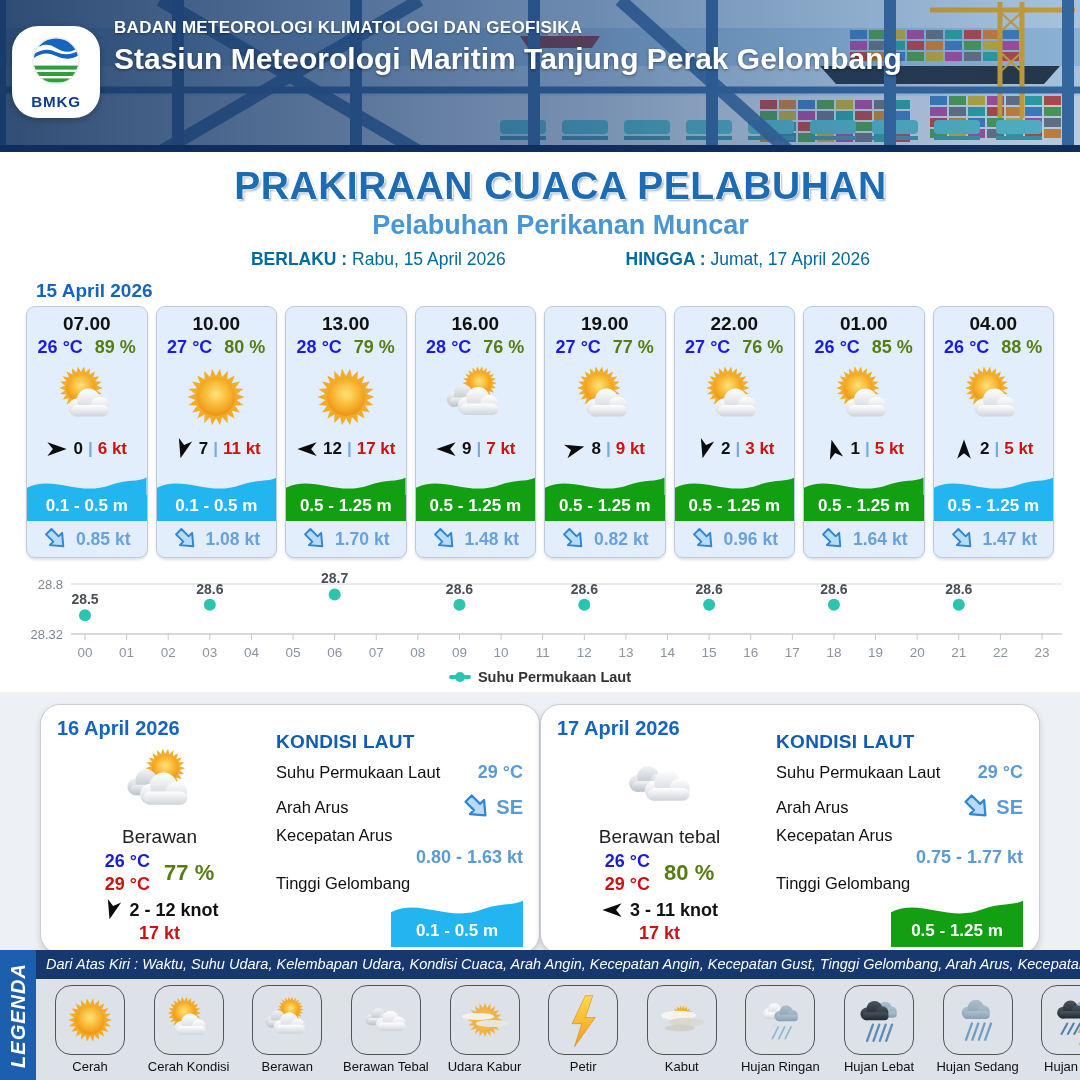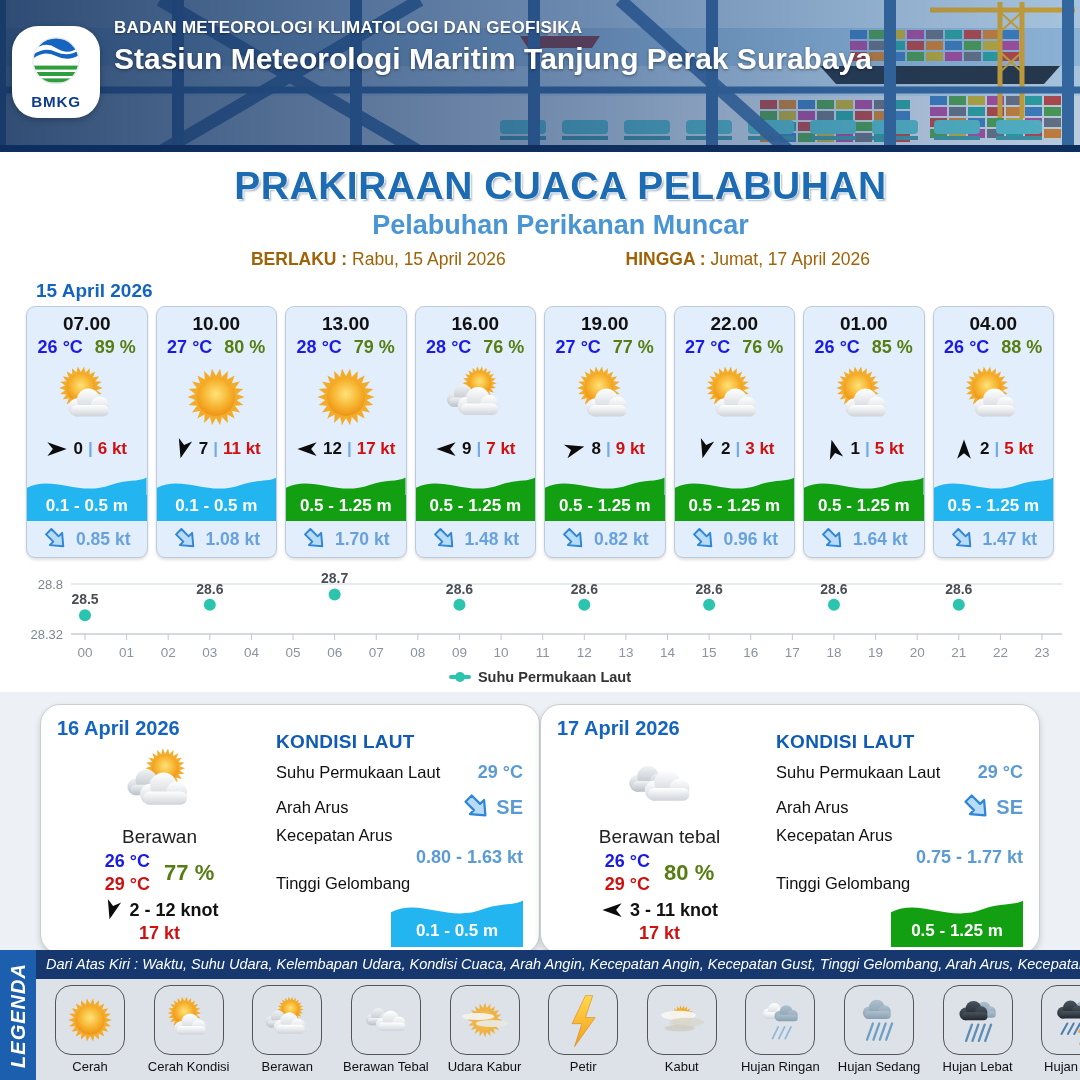--- a/index.html
+++ b/index.html
@@ -14,21 +14,21 @@
   .org{font-size:17px;font-weight:bold;letter-spacing:.3px;text-shadow:0 1px 2px rgba(0,0,0,.4);}
   .station{font-size:30px;font-weight:bold;margin-top:4px;text-shadow:0 1px 3px rgba(0,0,0,.45);}
   .address{font-size:16.5px;margin-top:7px;text-shadow:0 1px 2px rgba(0,0,0,.4);}
   .header-bottom{position:absolute;left:0;right:0;bottom:0;height:7px;background:#0e2f5e;}
 
   
   .title-block{text-align:center;padding-top:12px;padding-left:41px;}
   .main-title{margin:0;font-size:39px;font-weight:800;color:#1d6cb3;letter-spacing:.5px;
     text-shadow:-1px -1px 0 #fff,1px -1px 0 #fff,-1px 1px 0 #fff,2px 2px 2px rgba(21,60,110,.35);}
   .sub-title{margin:2px 0 0;font-size:27px;font-weight:bold;color:#4a96d5;}
-  .validity{margin-top:8px;font-size:17.5px;color:#a16207;}
+  .validity{margin-top:8px;font-size:17.5px;color:#0369a1;}
   .validity .vlabel{font-weight:bold;}
   .validity .vgap{display:inline-block;width:110px;}
 
   .forecast-date{margin:10px 0 4px 36px;font-size:19px;font-weight:bold;color:#1565c0;}
 
   
   #cards-row{display:flex;gap:8px;margin:0 26px;height:252px;}
   .fcard{flex:1;background:#e2eefb;border:1px solid #bccbdb;border-radius:9px;overflow:hidden;display:flex;flex-direction:column;box-shadow:0 2px 3px rgba(0,0,0,.12);}
   .ftime{text-align:center;font-size:19px;font-weight:bold;color:#111;padding-top:6px;}
   .ftemps{display:flex;justify-content:center;gap:12px;font-size:18px;font-weight:bold;margin-top:2px;}
@@ -283,21 +283,21 @@
           <path d="M20,36 Q36,24 50,32 Q66,40 80,30 L80,24 Q66,34 50,27 Q36,20 20,31 Z" fill="#1565c0"></path>
           <rect x="22" y="44" width="56" height="5" fill="#2e9e3f"></rect>
           <rect x="26" y="52" width="48" height="5" fill="#2e9e3f"></rect>
           <rect x="32" y="60" width="36" height="5" fill="#2e9e3f"></rect>
         </g>
         <text x="50" y="96" text-anchor="middle" font-size="19" font-weight="bold" fill="#0d3c8c" font-family="Liberation Sans, sans-serif" letter-spacing="1">BMKG</text>
       </svg>
     </div>
     <div class="header-text">
       <div class="org">BADAN METEOROLOGI KLIMATOLOGI DAN GEOFISIKA</div>
-      <div class="station">Stasiun Meteorologi Maritim Tanjung Perak Surabaya</div>
+      <div class="station">Stasiun Meteorologi Maritim Tanjung Perak Gelombang</div>
     </div>
     <div class="header-bottom"></div>
   </header>
 
   <section class="title-block">
     <h1 class="main-title">PRAKIRAAN CUACA PELABUHAN</h1>
     <h2 class="sub-title">Pelabuhan Perikanan Muncar</h2>
     <div class="validity">
       <span class="vlabel">BERLAKU :</span>
       <span>Rabu, 15 April 2026</span>
@@ -993,60 +993,60 @@
                 <line x1="58" y1="62" x2="48" y2="82" stroke="#8fb8d8" stroke-width="3" stroke-linecap="round"></line>
                 <line x1="69" y1="62" x2="59" y2="82" stroke="#8fb8d8" stroke-width="3" stroke-linecap="round"></line>
               </svg>
             </div>
       <div class="llabel">Hujan Ringan</div>
           </div>
           <div class="litem">
             <div class="lbox">
               <svg width="58" height="58" viewBox="0 0 100 100">
                 <g>
+                  <circle cx="49.4" cy="37.2" r="9" fill="url(#cloudB)"></circle>
+                  <circle cx="60.5" cy="30" r="11.4" fill="url(#cloudB)"></circle>
+                  <circle cx="71.6" cy="35.4" r="9" fill="url(#cloudB)"></circle>
+                  <rect x="43.4" y="34.8" width="37.2" height="11.4" rx="5.7" fill="url(#cloudB)"></rect>
+                </g>
+                <g>
+                  <circle cx="28.880000000000003" cy="39.44" r="10.799999999999999" fill="url(#cloudD)"></circle>
+                  <circle cx="42.2" cy="30.8" r="13.68" fill="url(#cloudD)"></circle>
+                  <circle cx="55.519999999999996" cy="37.28" r="10.799999999999999" fill="url(#cloudD)"></circle>
+                  <rect x="21.68" y="36.56" width="44.64" height="13.68" rx="6.84" fill="url(#cloudD)"></rect>
+                </g>
+                <line x1="39.5" y1="58" x2="29.5" y2="86" stroke="#5d8db4" stroke-width="4" stroke-linecap="round"></line>
+                <line x1="50.5" y1="58" x2="40.5" y2="86" stroke="#5d8db4" stroke-width="4" stroke-linecap="round"></line>
+                <line x1="61.5" y1="58" x2="51.5" y2="86" stroke="#5d8db4" stroke-width="4" stroke-linecap="round"></line>
+                <line x1="72.5" y1="58" x2="62.5" y2="86" stroke="#5d8db4" stroke-width="4" stroke-linecap="round"></line>
+              </svg>
+            </div>
+      <div class="llabel">Hujan Lebat</div>
+          </div>
+          <div class="litem">
+            <div class="lbox">
+              <svg width="58" height="58" viewBox="0 0 100 100">
+                <g>
                   <circle cx="32.88" cy="37.44" r="10.799999999999999" fill="url(#cloudB)"></circle>
                   <circle cx="46.2" cy="28.8" r="13.68" fill="url(#cloudB)"></circle>
                   <circle cx="59.519999999999996" cy="35.28" r="10.799999999999999" fill="url(#cloudB)"></circle>
                   <rect x="25.68" y="34.56" width="44.64" height="13.68" rx="6.84" fill="url(#cloudB)"></rect>
                 </g>
                 <line x1="39.5" y1="56" x2="29.5" y2="84" stroke="#6f9fc4" stroke-width="4" stroke-linecap="round"></line>
                 <line x1="50.5" y1="56" x2="40.5" y2="84" stroke="#6f9fc4" stroke-width="4" stroke-linecap="round"></line>
                 <line x1="61.5" y1="56" x2="51.5" y2="84" stroke="#6f9fc4" stroke-width="4" stroke-linecap="round"></line>
                 <line x1="72.5" y1="56" x2="62.5" y2="84" stroke="#6f9fc4" stroke-width="4" stroke-linecap="round"></line>
               </svg>
             </div>
       <div class="llabel">Hujan Sedang</div>
           </div>
           <div class="litem">
             <div class="lbox">
               <svg width="58" height="58" viewBox="0 0 100 100">
                 <g>
-                  <circle cx="49.4" cy="37.2" r="9" fill="url(#cloudB)"></circle>
-                  <circle cx="60.5" cy="30" r="11.4" fill="url(#cloudB)"></circle>
-                  <circle cx="71.6" cy="35.4" r="9" fill="url(#cloudB)"></circle>
-                  <rect x="43.4" y="34.8" width="37.2" height="11.4" rx="5.7" fill="url(#cloudB)"></rect>
-                </g>
-                <g>
-                  <circle cx="28.880000000000003" cy="39.44" r="10.799999999999999" fill="url(#cloudD)"></circle>
-                  <circle cx="42.2" cy="30.8" r="13.68" fill="url(#cloudD)"></circle>
-                  <circle cx="55.519999999999996" cy="37.28" r="10.799999999999999" fill="url(#cloudD)"></circle>
-                  <rect x="21.68" y="36.56" width="44.64" height="13.68" rx="6.84" fill="url(#cloudD)"></rect>
-                </g>
-                <line x1="39.5" y1="58" x2="29.5" y2="86" stroke="#5d8db4" stroke-width="4" stroke-linecap="round"></line>
-                <line x1="50.5" y1="58" x2="40.5" y2="86" stroke="#5d8db4" stroke-width="4" stroke-linecap="round"></line>
-                <line x1="61.5" y1="58" x2="51.5" y2="86" stroke="#5d8db4" stroke-width="4" stroke-linecap="round"></line>
-                <line x1="72.5" y1="58" x2="62.5" y2="86" stroke="#5d8db4" stroke-width="4" stroke-linecap="round"></line>
-              </svg>
-            </div>
-      <div class="llabel">Hujan Lebat</div>
-          </div>
-          <div class="litem">
-            <div class="lbox">
-              <svg width="58" height="58" viewBox="0 0 100 100">
-                <g>
                   <circle cx="50.24" cy="35.12" r="8.4" fill="url(#cloudB)"></circle>
                   <circle cx="60.6" cy="28.4" r="10.64" fill="url(#cloudB)"></circle>
                   <circle cx="70.96000000000001" cy="33.44" r="8.4" fill="url(#cloudB)"></circle>
                   <rect x="44.64" y="32.88" width="34.72" height="10.64" rx="5.32" fill="url(#cloudB)"></rect>
                 </g>
                 <g>
                   <circle cx="27.72" cy="37.36" r="10.2" fill="url(#cloudD)"></circle>
                   <circle cx="40.3" cy="29.2" r="12.92" fill="url(#cloudD)"></circle>
                   <circle cx="52.88" cy="35.32" r="10.2" fill="url(#cloudD)"></circle>
                   <rect x="20.92" y="34.64" width="42.16" height="12.92" rx="6.46" fill="url(#cloudD)"></rect>

